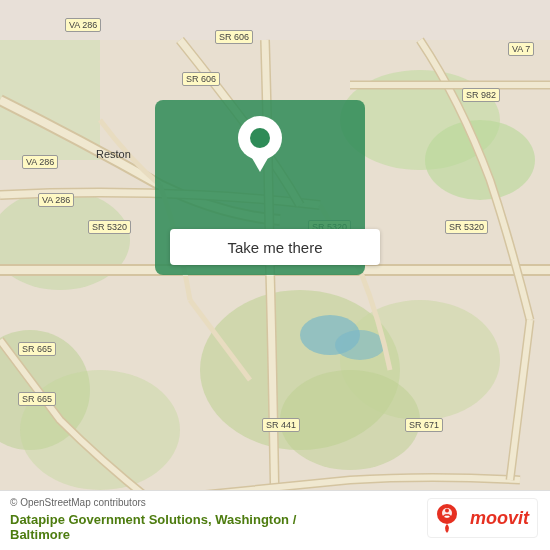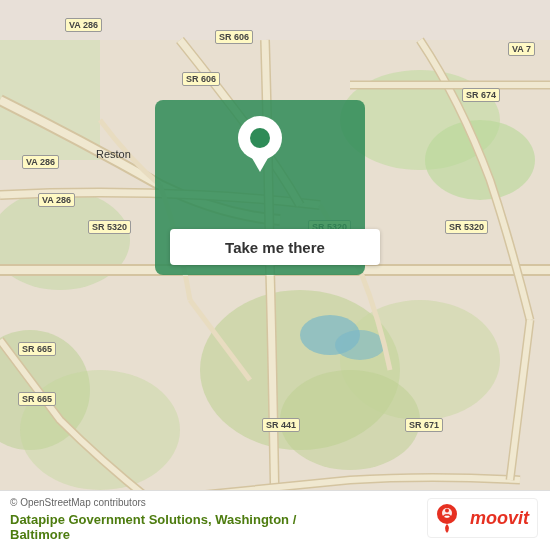--- a/index.html
+++ b/index.html
@@ -59,21 +59,21 @@
     .take-me-there-btn {
       position: absolute;
       top: 229px;
       left: 170px;
       width: 210px;
       height: 36px;
       background: white;
       border: none;
       border-radius: 4px;
       font-size: 15px;
-      font-weight: 700;
+      font-weight: 400;
       color: #333;
       cursor: pointer;
       display: flex;
       align-items: center;
       justify-content: center;
       box-shadow: 0 1px 4px rgba(0,0,0,0.2);
     }
 
     
     .bottom-bar {
@@ -108,21 +108,21 @@
     .moovit-logo {
       font-size: 18px;
       font-weight: bold;
       color: #e63021;
       font-style: italic;
     }
 
     .highway-label {
       position: absolute;
       font-size: 9px;
-      font-weight: bold;
+      font-weight: normal;
       color: #444;
       background: #fff9c4;
       border: 1px solid #999;
       padding: 1px 3px;
       border-radius: 2px;
       white-space: nowrap;
     }
 
     .place-label {
       position: absolute;
@@ -188,21 +188,21 @@
     <path d="M 160,145 Q 180,200 190,260" stroke="#e8dcc0" stroke-width="5" fill="none"></path>
     <path d="M 320,165 Q 340,200 360,230" stroke="#e8dcc0" stroke-width="5" fill="none"></path>
     <path d="M 190,260 Q 220,300 250,340" stroke="#e8dcc0" stroke-width="5" fill="none"></path>
     <path d="M 360,230 Q 380,280 390,330" stroke="#e8dcc0" stroke-width="5" fill="none"></path>
   </svg>
 
   <div class="highway-label" style="top:18px;left:65px;">VA 286</div>
   <div class="highway-label" style="top:30px;left:215px;">SR 606</div>
   <div class="highway-label" style="top:72px;left:182px;">SR 606</div>
   <div class="highway-label" style="top:42px;left:468px;margin-left:40px;">VA 7</div>
-  <div class="highway-label" style="top:88px;left:462px;">SR 674</div>
+  <div class="highway-label" style="top:88px;left:462px;">SR 982</div>
   <div class="highway-label" style="top:155px;left:22px;">VA 286</div>
   <div class="highway-label" style="top:193px;left:38px;">VA 286</div>
   <div class="highway-label" style="top:220px;left:308px;">SR 5320</div>
   <div class="highway-label" style="top:220px;left:88px;">SR 5320</div>
   <div class="highway-label" style="top:220px;left:445px;">SR 5320</div>
   <div class="highway-label" style="top:342px;left:18px;">SR 665</div>
   <div class="highway-label" style="top:392px;left:18px;">SR 665</div>
   <div class="highway-label" style="top:418px;left:262px;">SR 441</div>
   <div class="highway-label" style="top:418px;left:405px;">SR 671</div>
 

